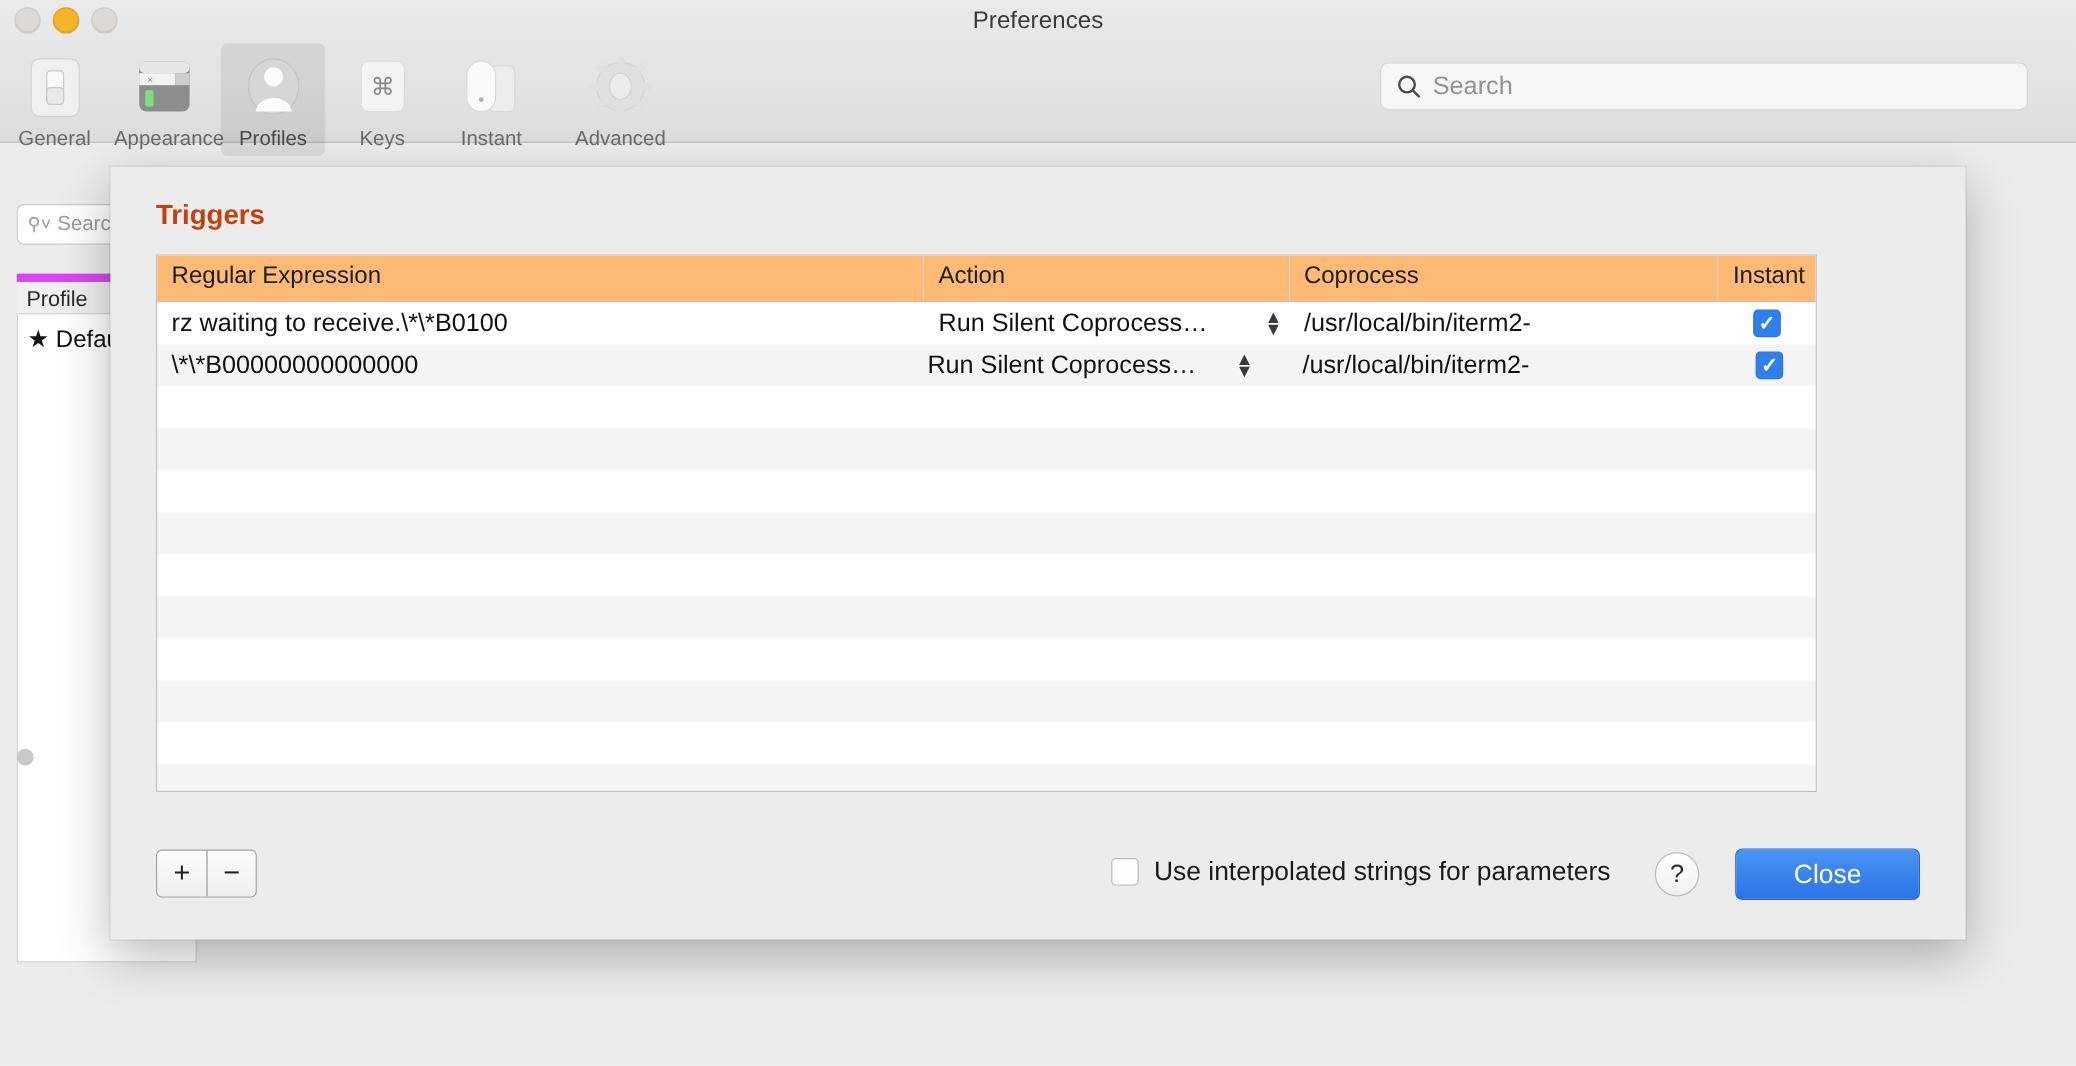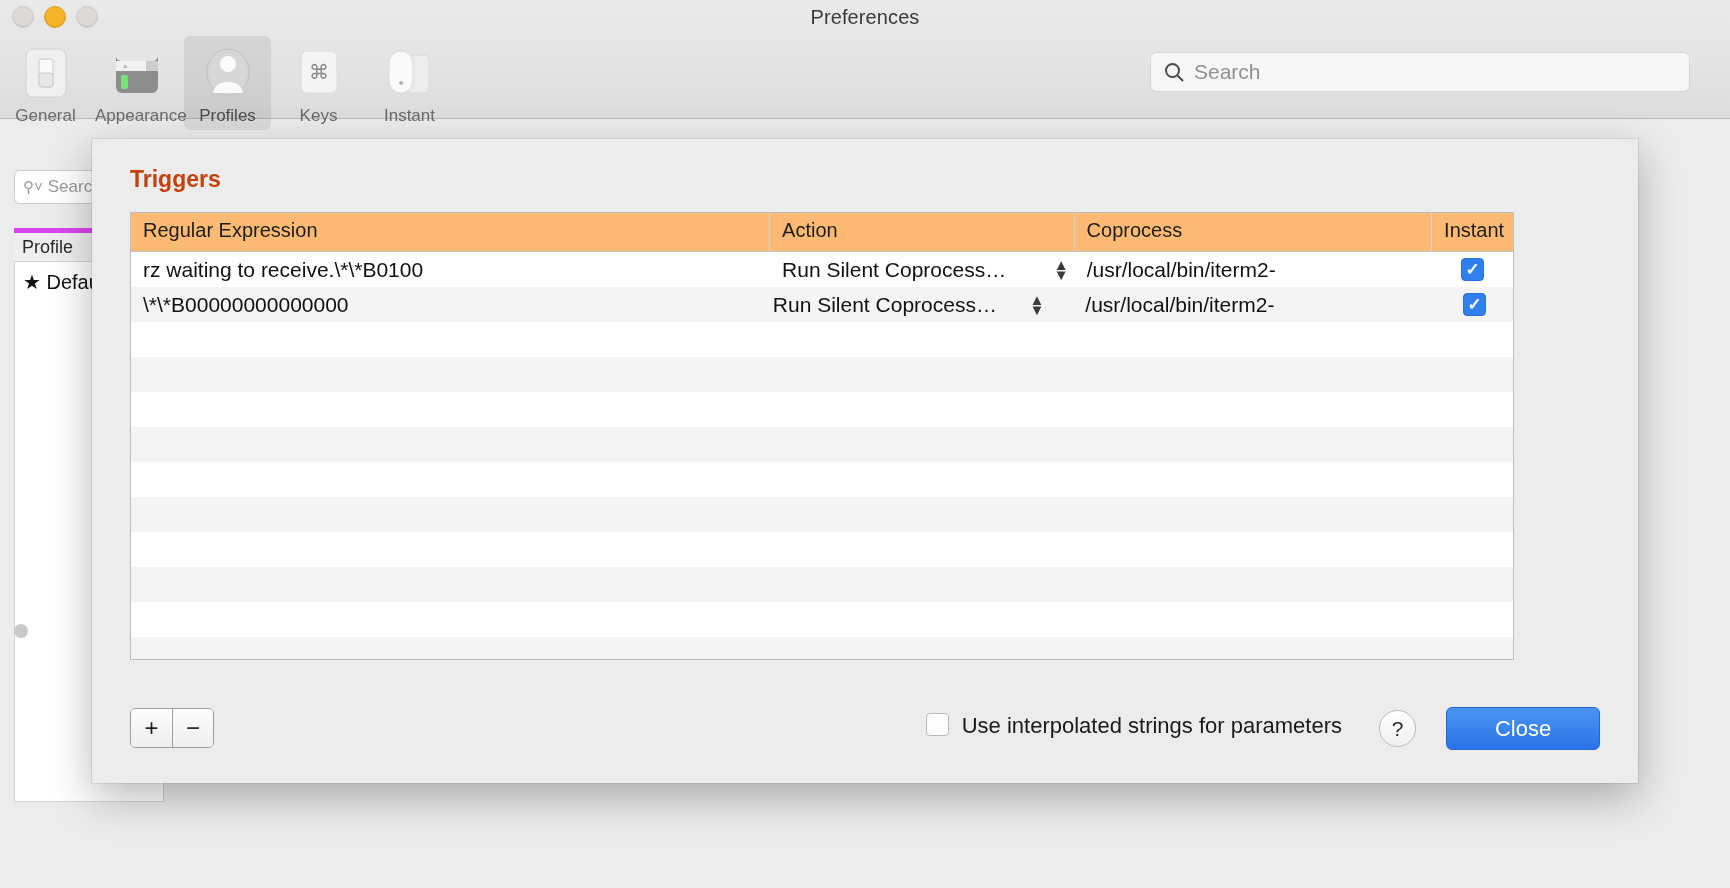--- a/index.html
+++ b/index.html
@@ -59,21 +59,21 @@
   
   #prefs-body { position: absolute; left: 0; top: 138px; width: 1730px; height: 750px; background: #ececec; }
   #profiles-search {
     position: absolute; left: 14px; top: 32px; width: 150px; height: 34px;
     border-radius: 6px; background: #fff; border: 1px solid #ccc;
     display: flex; align-items: center; padding: 0 8px; font-size: 17px; color: #9a9a9a;
     overflow: hidden; white-space: nowrap;
   }
   #profiles-header {
     position: absolute; left: 14px; top: 90px; width: 150px; height: 34px;
-    background: #efefef; border-top: 5px solid #d946ef; border-bottom: 1px solid #d2d2d2;
+    background: #efefef; border-top: 7px solid #d946ef; border-bottom: 1px solid #d2d2d2;
     font-size: 18px; color: #2a2a2a; padding: 4px 8px; overflow: hidden; white-space: nowrap;
   }
   #profiles-list {
     position: absolute; left: 14px; top: 124px; width: 150px; height: 540px;
     background: #fff; border: 1px solid #d2d2d2; border-top: none; overflow: hidden;
   }
   #profiles-list .row { font-size: 20px; color: #111; padding: 8px 8px; white-space: nowrap; }
   #split-handle {
     position: absolute; left: 14px; top: 486px; width: 14px; height: 14px;
     background: #c9c9c9; border-radius: 50%;
@@ -138,21 +138,21 @@
   .pm-btn {
     width: 41px; height: 38px;
     background: linear-gradient(to bottom,#fdfdfd,#eeeeee);
     display: flex; align-items: center; justify-content: center;
     font-size: 24px; color: #1f1f1f;
   }
   .pm-btn + .pm-btn { border-left: 1px solid #9e9e9e; }
 
   #interp-row {
     position: absolute; right: 296px; top: 574px;
-    display: flex; gap: 13px;
+    display: flex; align-items: center; gap: 13px;
   }
   #interp-row .lbl { font-size: 22px; color: #1a1a1a; white-space: nowrap; }
   #help-btn {
     position: absolute; right: 222px; top: 571px;
     width: 37px; height: 37px; border-radius: 50%;
     background: linear-gradient(to bottom,#ffffff,#f0f0f0);
     border: 1px solid #bcbcbc;
     display: flex; align-items: center; justify-content: center;
     font-size: 21px; color: #2a2a2a;
   }
@@ -251,20 +251,41 @@
         <div class="tb-icon">
           <svg width="58" height="56" viewBox="0 0 58 56">
             <rect x="26" y="10" width="22" height="38" rx="5" fill="#ededed" stroke="#d8d8d8"></rect>
             <rect x="8" y="6" width="24" height="42" rx="12" fill="#fafafa" stroke="#dadada"></rect>
             <path d="M20 36 a2 2 0 1 0 .1 0" fill="#b5b5b5"></path>
           </svg>
         </div>
         <div class="tb-label">Instant</div>
       </div>
 
+      <div class="tb-item" style="width:120px;">
+        <div class="tb-icon">
+          <svg width="56" height="56" viewBox="0 0 56 56">
+            <g fill="#dfdfdf" stroke="#d2d2d2">
+              <circle cx="28" cy="27" r="20"></circle>
+            </g>
+            <g fill="#dfdfdf">
+              <rect x="25" y="2" width="6" height="8"></rect>
+                <rect x="25" y="44" width="6" height="8"></rect>
+              <rect x="3" y="24" width="8" height="6"></rect>
+                <rect x="45" y="24" width="8" height="6"></rect>
+              <rect x="9" y="8" width="6" height="8" transform="rotate(-45 12 12)"></rect>
+              <rect x="41" y="8" width="6" height="8" transform="rotate(45 44 12)"></rect>
+              <rect x="9" y="38" width="6" height="8" transform="rotate(45 12 42)"></rect>
+              <rect x="41" y="38" width="6" height="8" transform="rotate(-45 44 42)"></rect>
+            </g>
+            <ellipse cx="28" cy="27" rx="9" ry="11" fill="#ececec" stroke="#d2d2d2"></ellipse>
+          </svg>
+        </div>
+        <div class="tb-label">Advanced</div>
+      </div>
 
     </div>
 
     <div id="search-box">
       <svg width="22" height="22" viewBox="0 0 22 22">
         <circle cx="9.5" cy="9.5" r="6.5" fill="none" stroke="#4a4a4a" stroke-width="2"></circle>
         <line x1="14.5" y1="14.5" x2="20" y2="20" stroke="#4a4a4a" stroke-width="2"></line>
       </svg>
       <span class="ph" title="Search">Search</span>
     </div>

